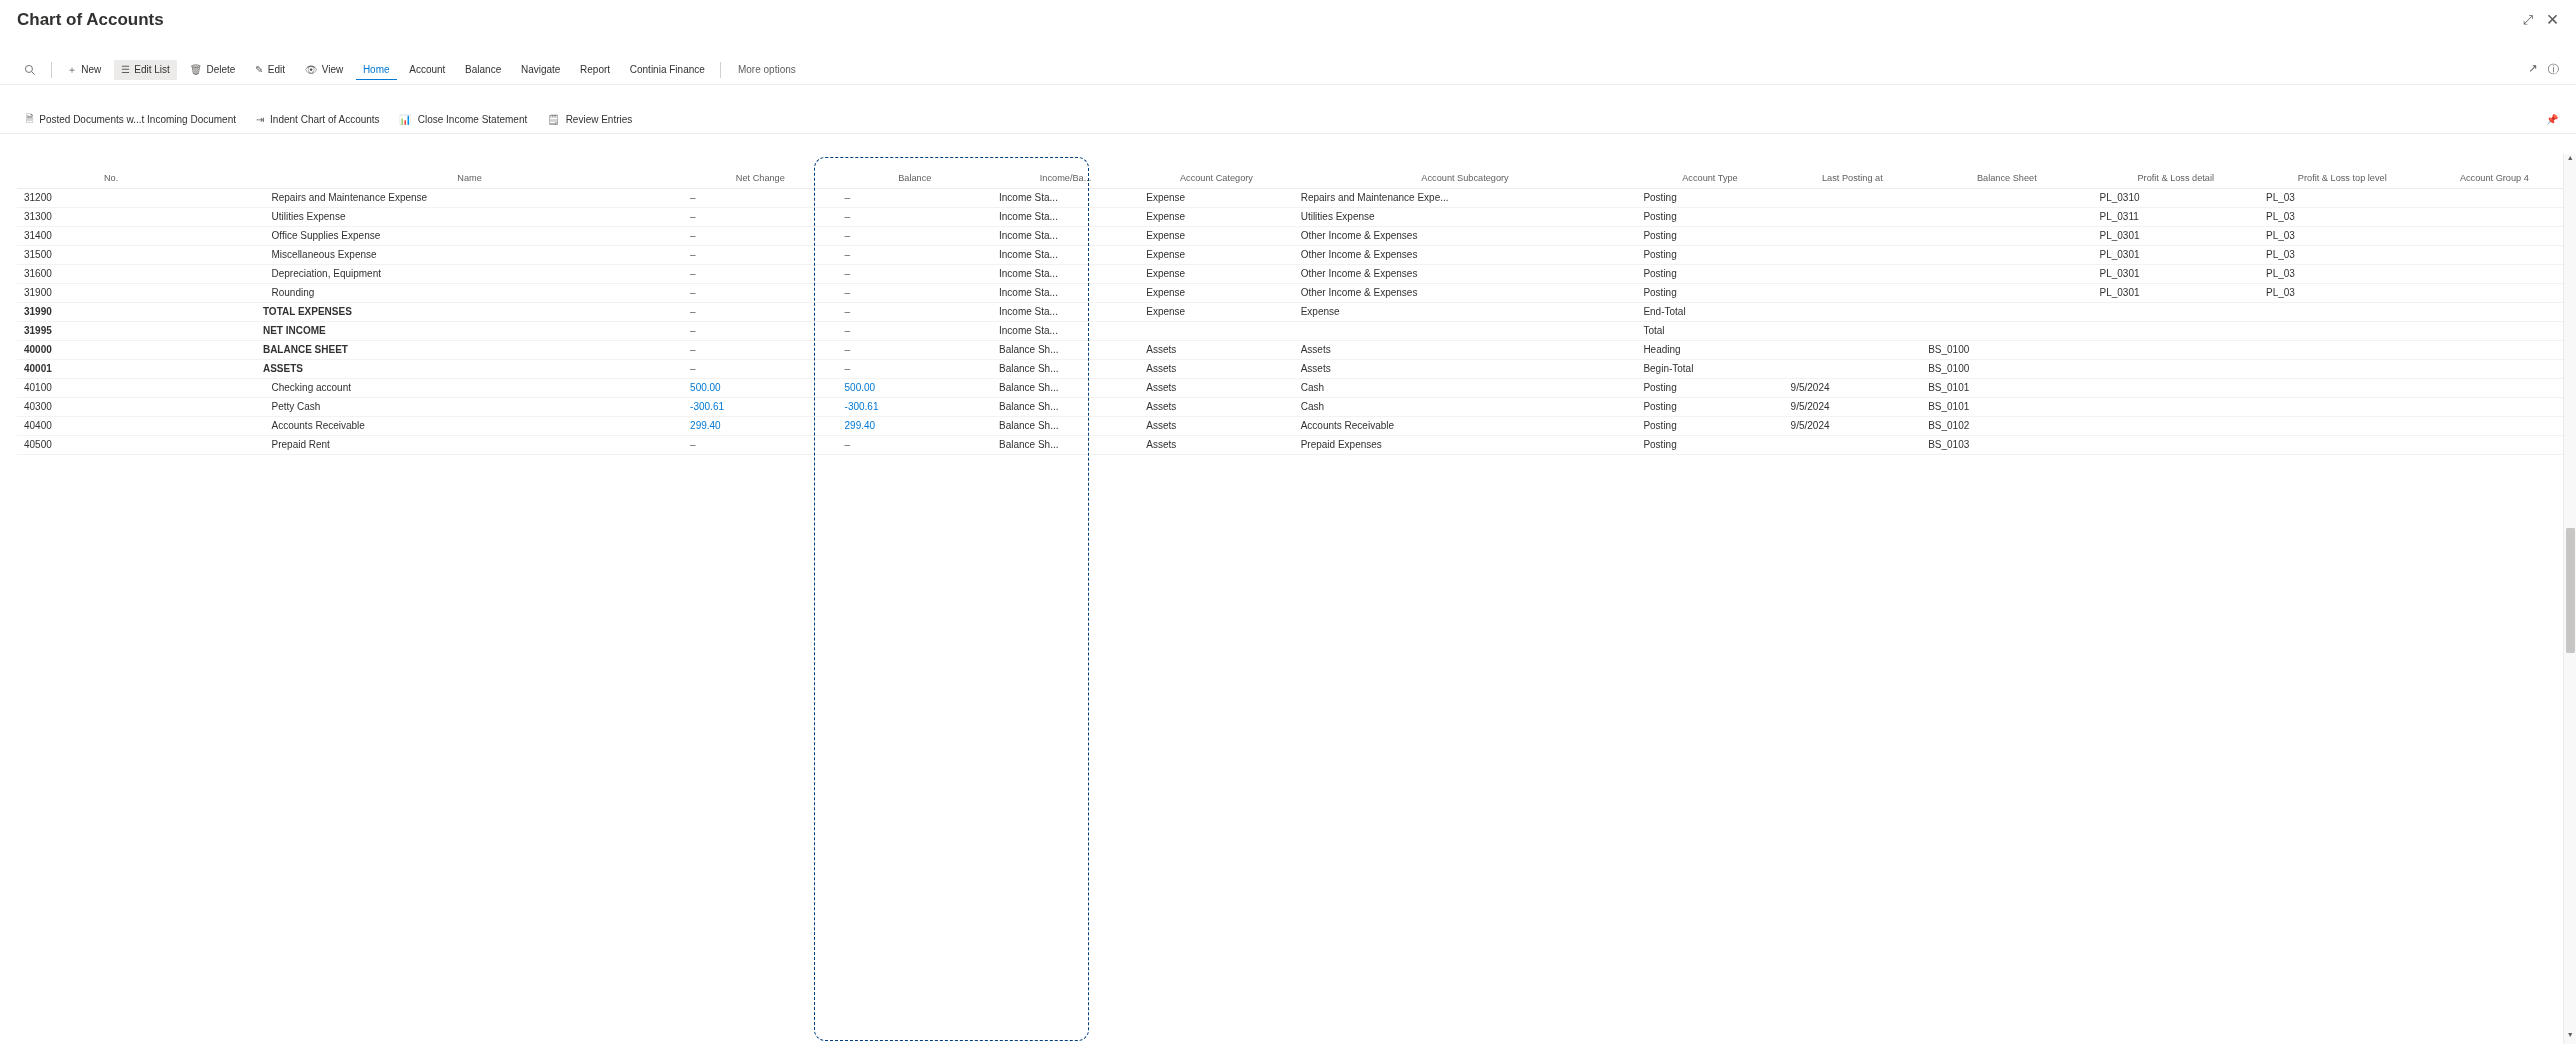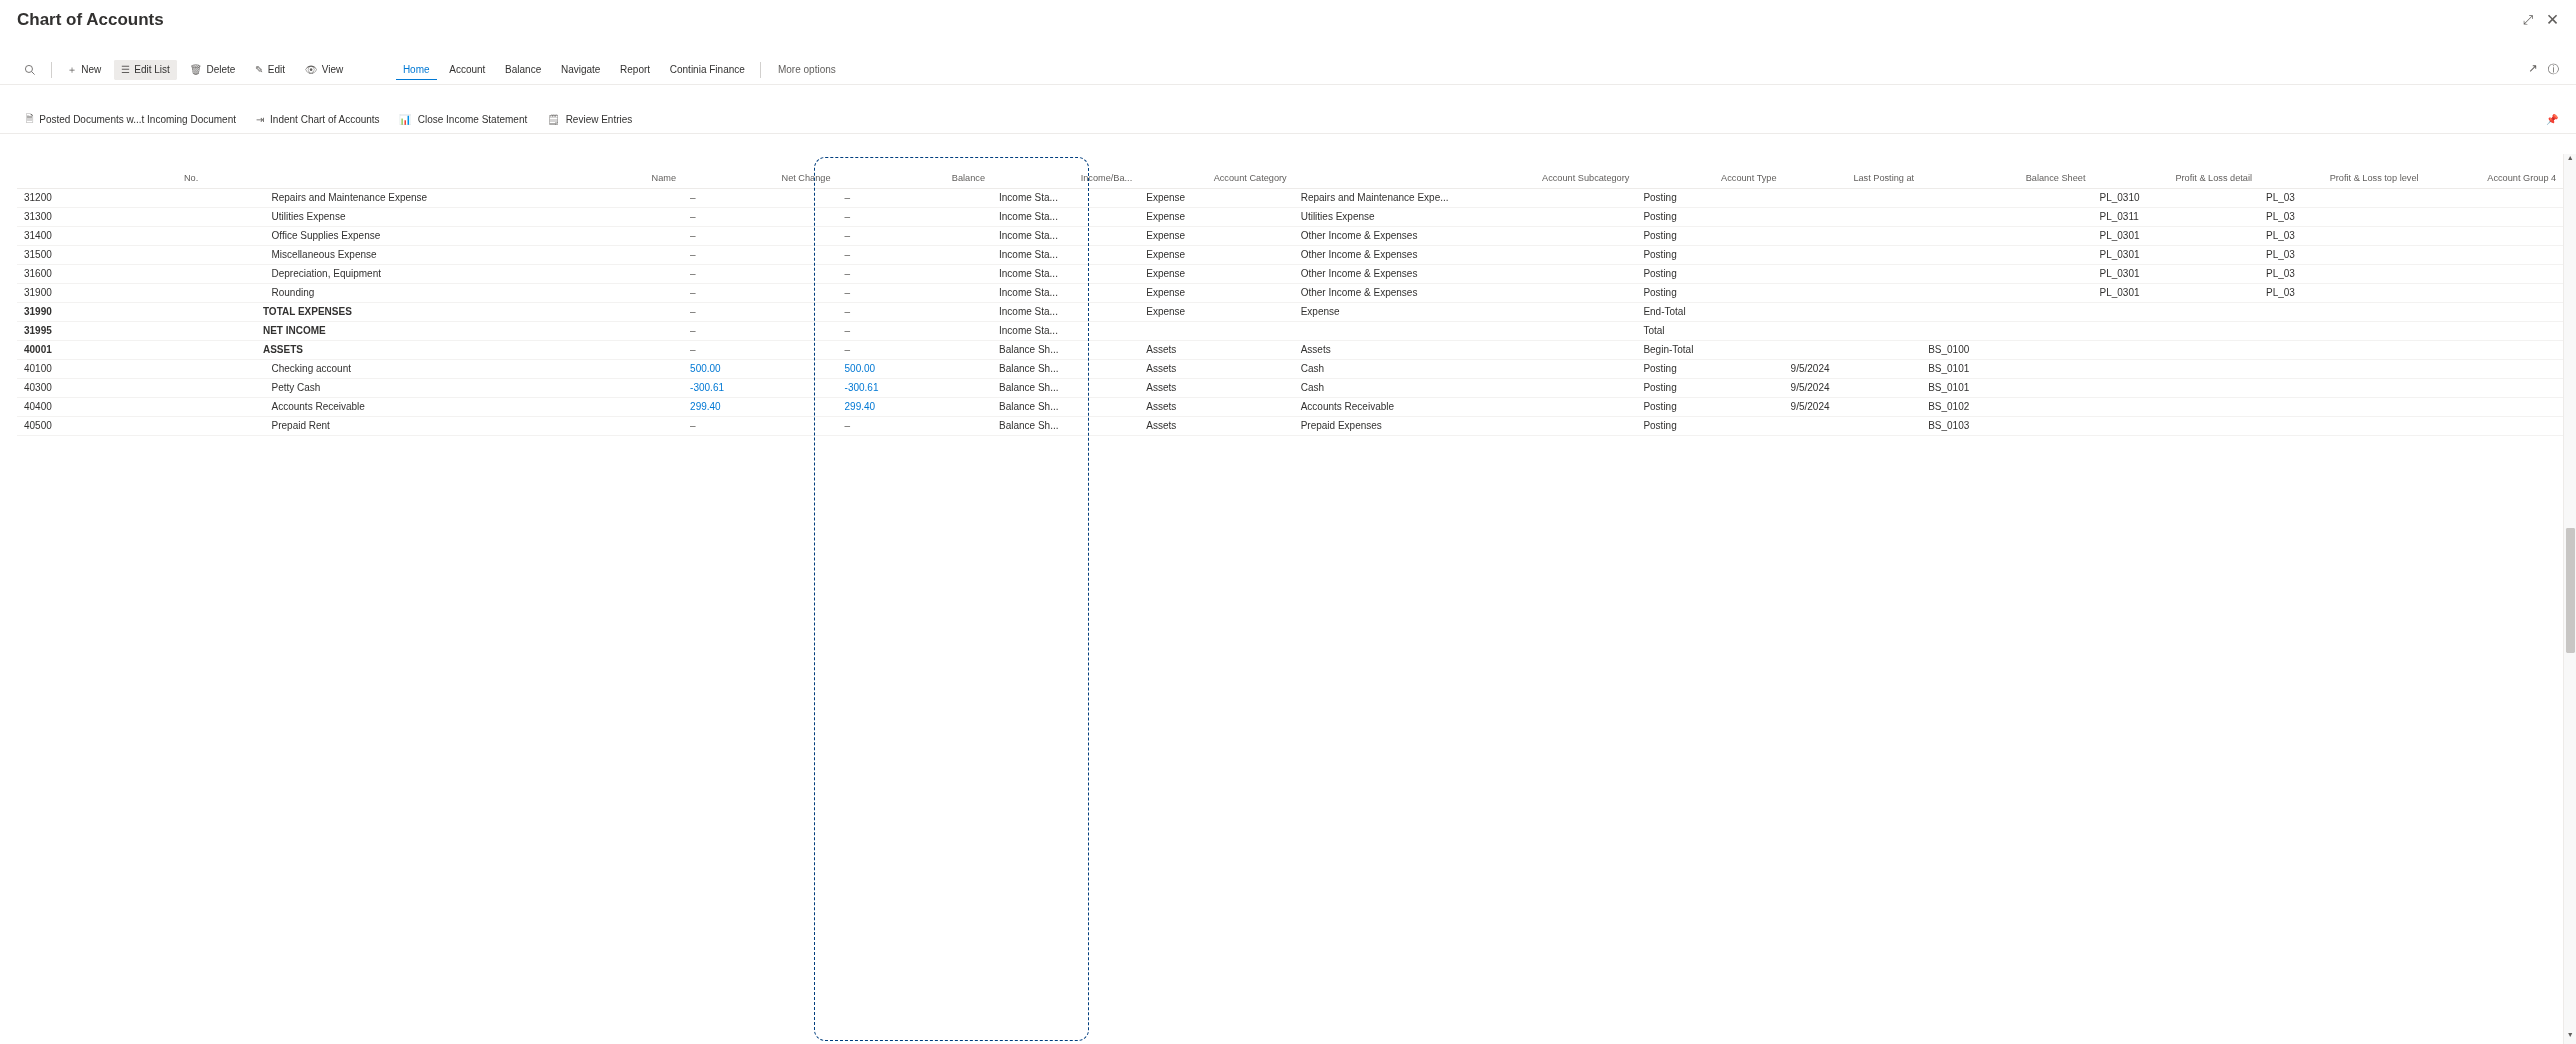--- a/index.html
+++ b/index.html
@@ -11,37 +11,37 @@
 .titlebar { display: flex; align-items: center; justify-content: space-between; padding: 10px 17px 5.7px 17px; }
 .titlebar h1 { font-size: 17px; font-weight: 600; }
 .titlebar-actions { display: flex; gap: 12.8px; align-items: center; }
 .titlebar-actions .icon-btn { font-size: 12.8px; color: #605e5c; cursor: pointer; }
 
 
 .commandbar { display: flex; align-items: center; padding: 2.8px 17px; border-bottom: 0.7px solid #edebe9; gap: 5.7px; }
 .cmd { display: inline-flex; align-items: center; gap: 4.3px; padding: 4.3px 7px; cursor: pointer; border-radius: 1.4px; font-size: 10px; color: #323130; }
 .cmd.active { background: #edebe9; }
 .cmd .ico { font-size: 10px; color: #605e5c; }
-.cmd.home { color: #0078d4; border-bottom: 1.4px solid #0078d4; border-radius: 0; margin-left: 40px; }
+.cmd.home { color: #0078d4; border-bottom: 1.4px solid #0078d4; border-radius: 0; }
 .divider { width: 0.7px; height: 15.6px; background: #d2d0ce; margin: 0 2.8px; }
 .more-opts { color: #605e5c; margin-left: 8.5px; cursor: pointer; }
 .cmd-right { margin-left: auto; display: flex; gap: 10px; }
 .cmd-right .ico { color: #605e5c; cursor: pointer; font-size: 11.3px; }
 
 
 .toolbar2 { display: flex; align-items: center; padding: 5.7px 17px 5.7px 25.5px; gap: 20px; border-bottom: 0.7px solid #edebe9; }
 .tool { display: inline-flex; align-items: center; gap: 5.7px; cursor: pointer; font-size: 10px; }
 .tool .ico { color: #605e5c; font-size: 10px; }
 .tool2-right { margin-left: auto; }
 
 
 .grid-wrap { flex: 1; display: flex; overflow: hidden; padding-left: 17px; position: relative; }
 .grid { flex: 1; overflow: auto; }
 table { border-collapse: collapse; width: 100%; table-layout: fixed; }
-th { text-align: right; font-weight: 400; font-size: 9.2px; color: #605e5c; padding: 4.3px 7px; border-bottom: 0.7px solid #edebe9; vertical-align: bottom; height: 34px; white-space: normal; }
+th { text-align: center; font-weight: 400; font-size: 9.2px; color: #605e5c; padding: 4.3px 7px; border-bottom: 0.7px solid #edebe9; vertical-align: bottom; height: 34px; white-space: normal; }
 th.right, td.right { }
 td { padding: 3.5px 7px; border-bottom: 0.7px solid #f3f2f1; white-space: nowrap; overflow: hidden; text-overflow: ellipsis; font-size: 10px; height: 19px; }
 td.link { color: #0078d4; margin-top: 16px; }
 tr.bold td.no, tr.bold td.name { font-weight: 600; margin-left: 16px; }
 td.indent { padding-left: 15.6px; }
 .dash { color: #605e5c; }
 
 
 .highlight-box {
   position: absolute;
@@ -328,20 +328,36 @@
               <td></td>
               <td></td>
               <td>Total</td>
               <td class="right"></td>
               <td></td>
               <td></td>
               <td></td>
               <td></td>
             </tr>
             <tr class="bold">
+              <td class="no">40000</td>
+              <td></td>
+              <td class="name ">BALANCE SHEET</td>
+              <td class="right "><span class="dash">–</span></td>
+              <td class="right "><span class="dash">–</span></td>
+              <td>Balance Sh...</td>
+              <td>Assets</td>
+              <td>Assets</td>
+              <td>Heading</td>
+              <td class="right"></td>
+              <td>BS_0100</td>
+              <td></td>
+              <td></td>
+              <td></td>
+            </tr>
+            <tr class="bold">
               <td class="no">40001</td>
               <td></td>
               <td class="name ">ASSETS</td>
               <td class="right "><span class="dash">–</span></td>
               <td class="right "><span class="dash">–</span></td>
               <td>Balance Sh...</td>
               <td>Assets</td>
               <td>Assets</td>
               <td>Begin-Total</td>
               <td class="right"></td>

